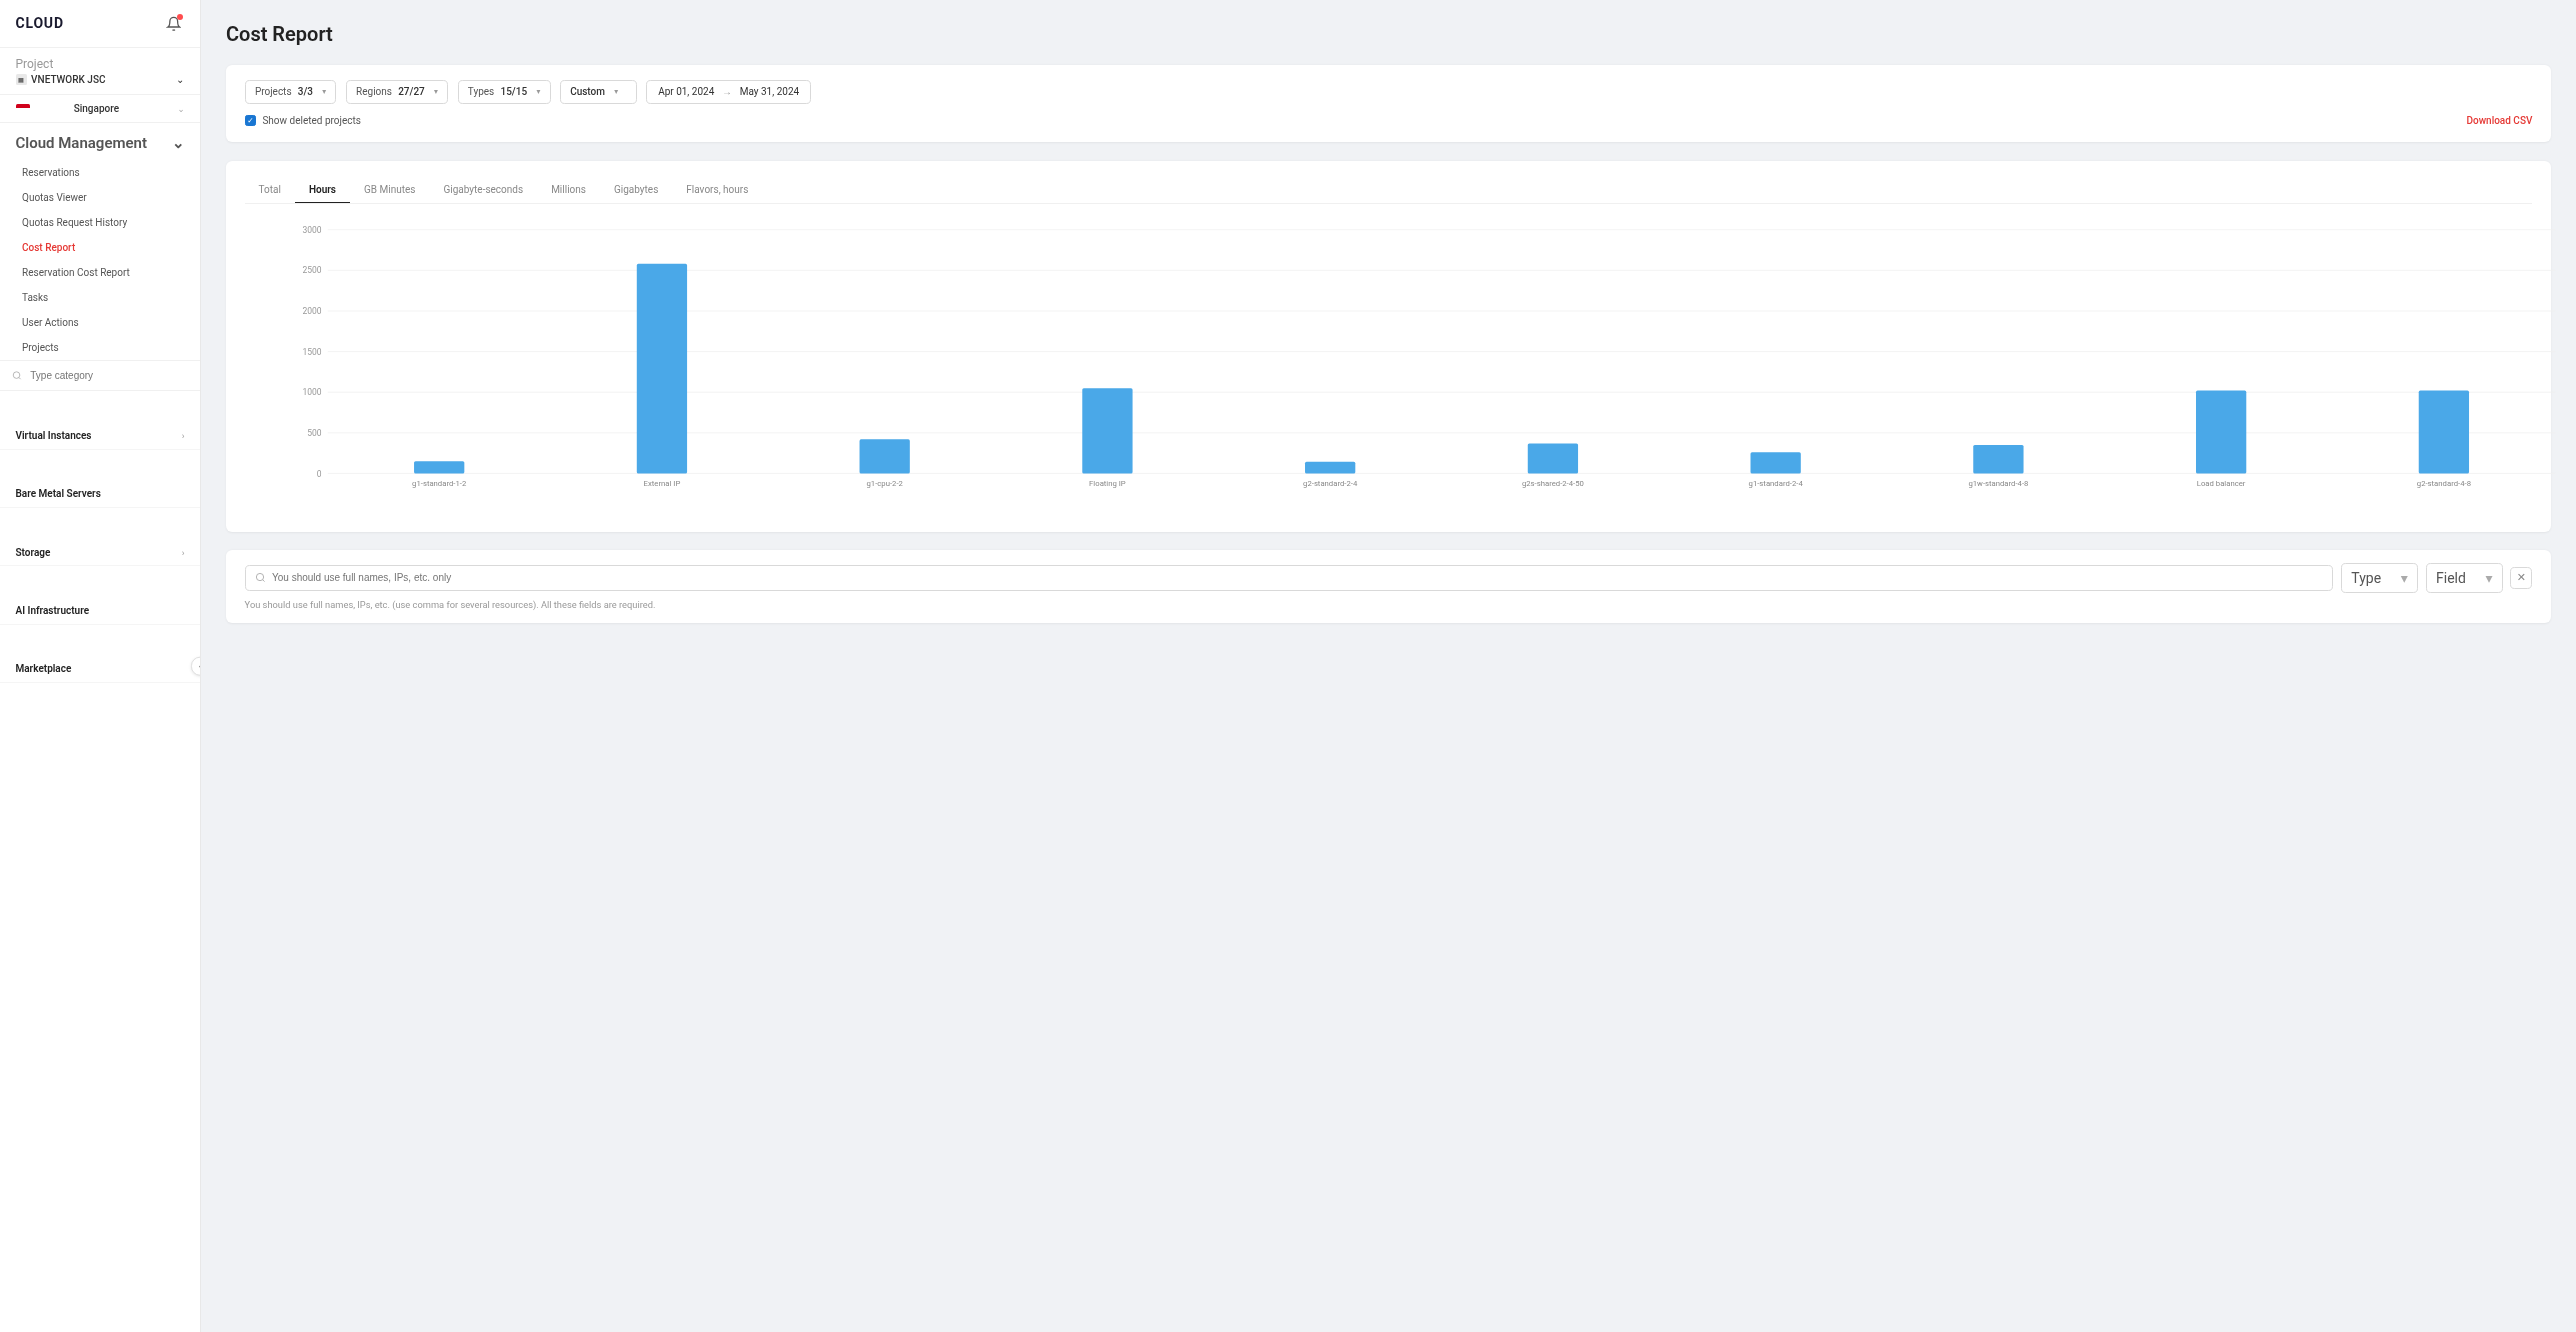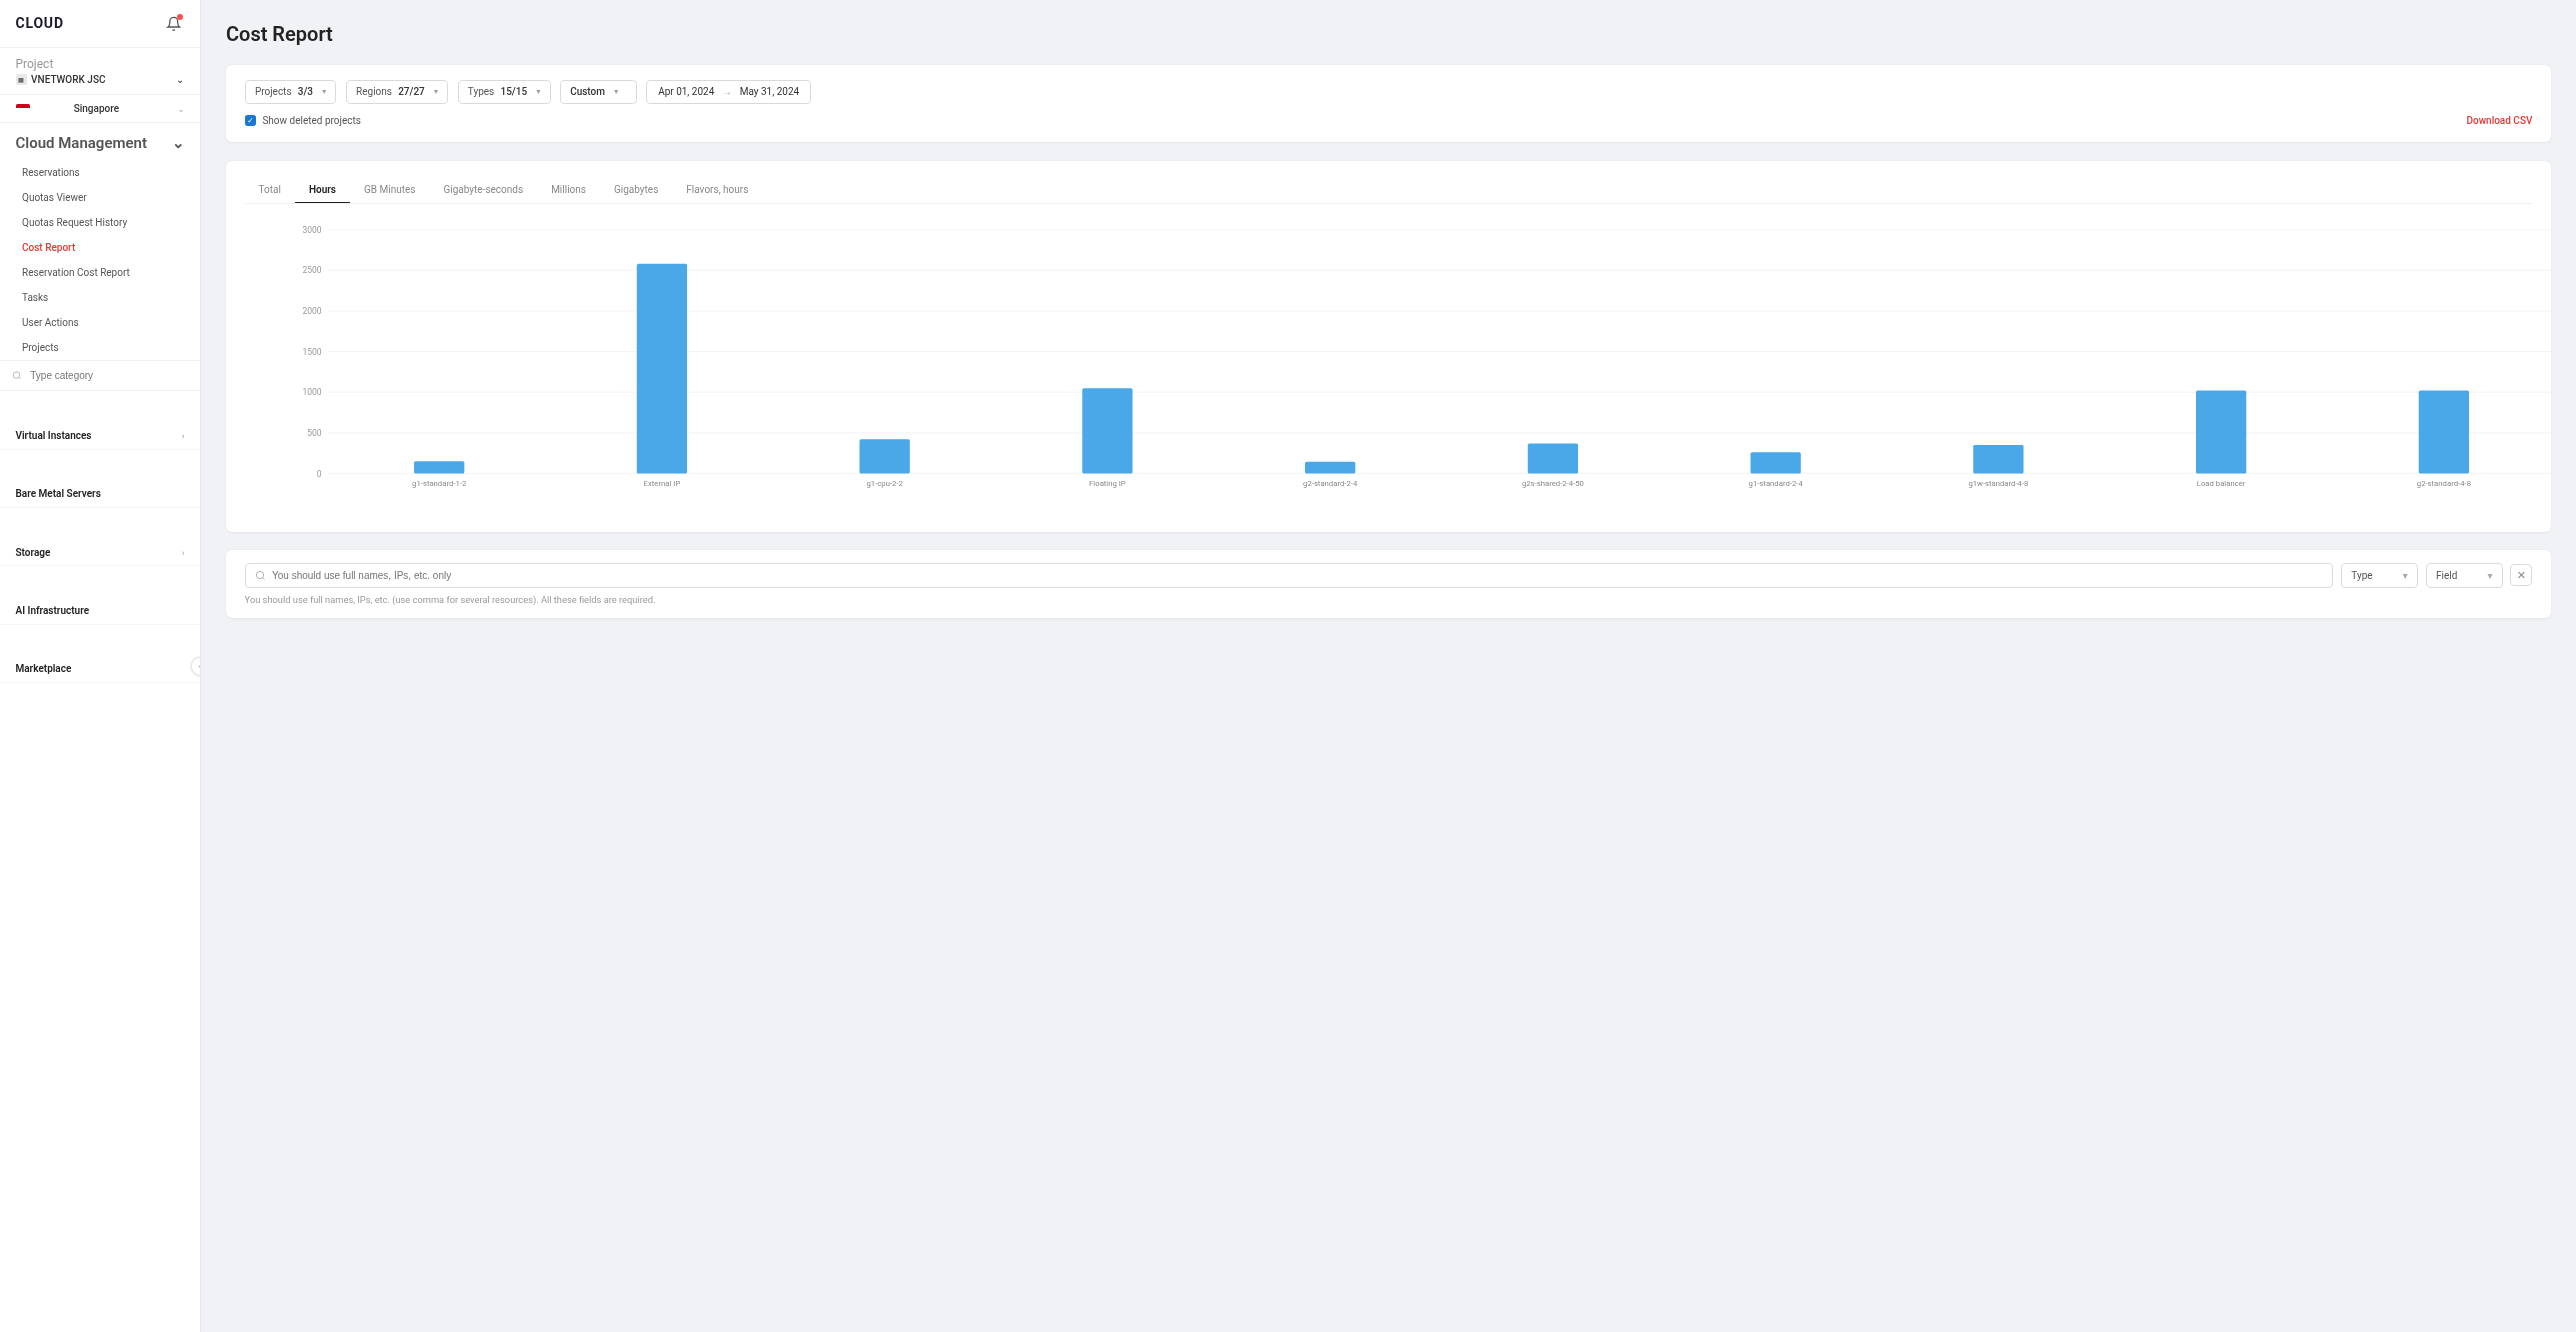--- a/index.html
+++ b/index.html
@@ -342,21 +342,21 @@
     }
     .search-select {
       display: flex;
       align-items: flex-start;
       border: 0.8px solid #d9d9d9;
       border-radius: 4.6px;
       padding: 6.2px 9.3px;
       gap: 4.6px;
       cursor: pointer;
       min-width: 77px;
-      font-size: 10px;
+      font-size: 14px;
       color: #555;
     }
     .close-btn {
       width: 22px;
       height: 22px;
       display: flex;
       align-items: center;
       justify-content: center;
       border: 0.8px solid #d9d9d9;
       border-radius: 4.6px;

